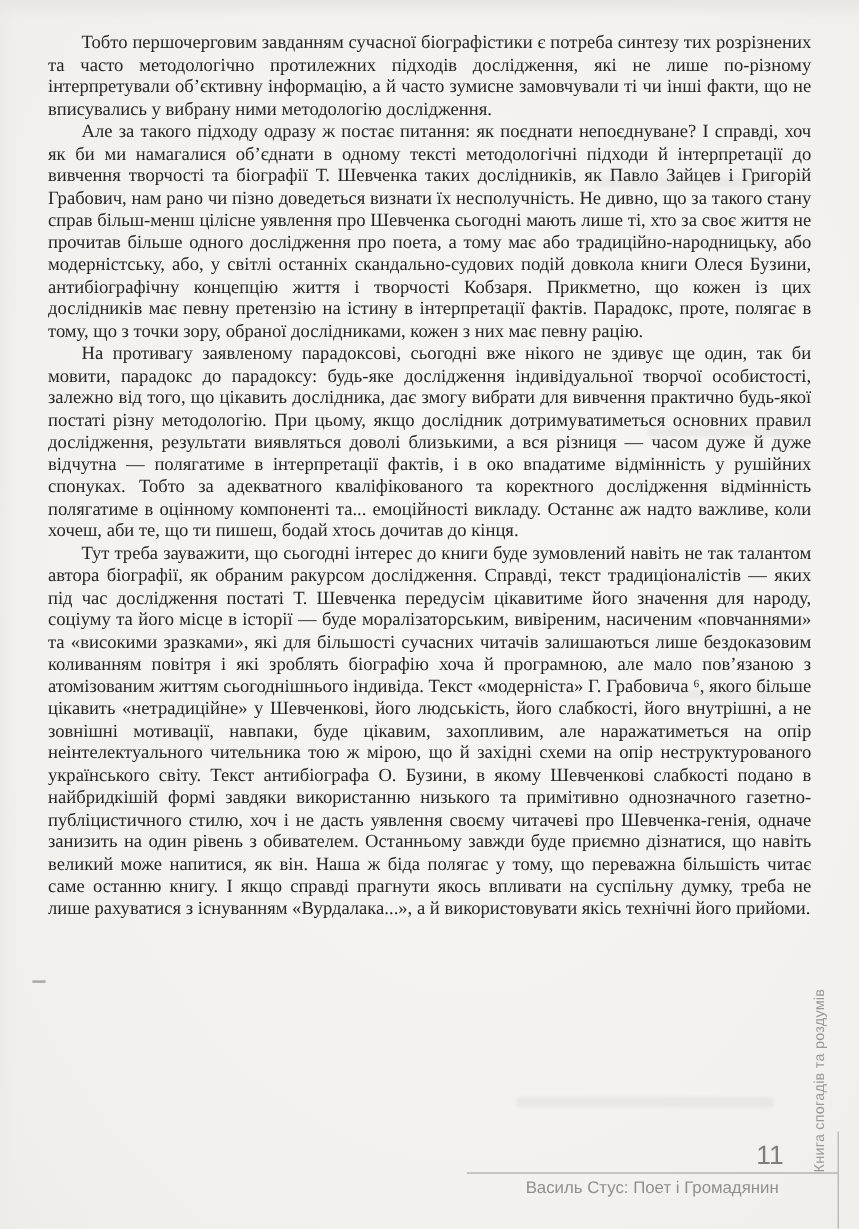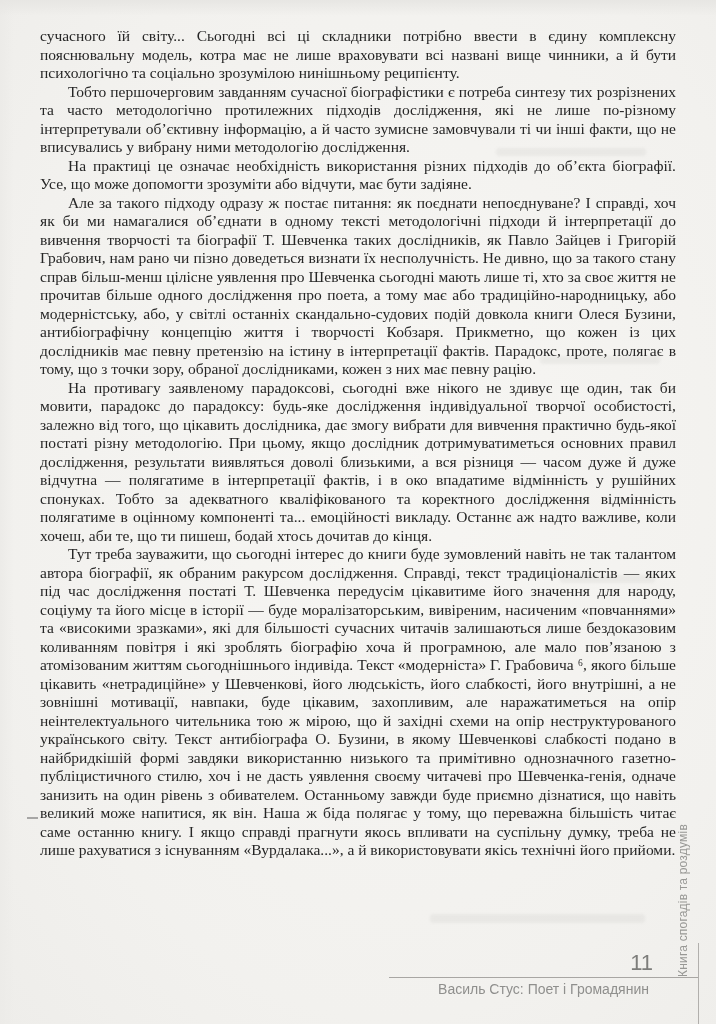--- a/index.html
+++ b/index.html
@@ -109,23 +109,21 @@
     color: #989895;
     white-space: nowrap;
   }
 </style>
 </head>
 <body>
 
 <div class="page">
 
   <div class="text-block">
-    <p>сучасного їй світу... Сьогодні всі ці складники потрібно ввести в єдину комплексну пояснювальну модель, котра має не лише враховувати всі названі вище чинники, а й бути психологічно та соціально зрозумілою нинішньому реципієнту.</p>
     <p class="indented">Тобто першочерговим завданням сучасної біографістики є потреба синтезу тих розрізнених та часто методологічно протилежних підходів дослідження, які не лише по-різному інтерпретували об’єктивну інформацію, а й часто зумисне замовчували ті чи інші факти, що не вписувались у вибрану ними методологію дослідження.</p>
-    <p class="indented">На практиці це означає необхідність використання різних підходів до об’єкта біографії. Усе, що може допомогти зрозуміти або відчути, має бути задіяне.</p>
     <p class="indented">Але за такого підходу одразу ж постає питання: як поєднати непоєднуване? І справді, хоч як би ми намагалися об’єднати в одному тексті методологічні підходи й інтерпретації до вивчення творчості та біографії Т. Шевченка таких дослідників, як Павло Зайцев і Григорій Грабович, нам рано чи пізно доведеться визнати їх несполучність. Не дивно, що за такого стану справ більш-менш цілісне уявлення про Шевченка сьогодні мають лише ті, хто за своє життя не прочитав більше одного дослідження про поета, а тому має або традиційно-народницьку, або модерністську, або, у світлі останніх скандально-судових подій довкола книги Олеся Бузини, антибіографічну концепцію життя і творчості Кобзаря. Прикметно, що кожен із цих дослідників має певну претензію на істину в інтерпретації фактів. Парадокс, проте, полягає в тому, що з точки зору, обраної дослідниками, кожен з них має певну рацію.</p>
     <p class="indented">На противагу заявленому парадоксові, сьогодні вже нікого не здивує ще один, так би мовити, парадокс до парадоксу: будь-яке дослідження індивідуальної творчої особистості, залежно від того, що цікавить дослідника, дає змогу вибрати для вивчення практично будь-якої постаті різну методологію. При цьому, якщо дослідник дотримуватиметься основних правил дослідження, результати виявляться доволі близькими, а вся різниця — часом дуже й дуже відчутна — полягатиме в інтерпретації фактів, і в око впадатиме відмінність у рушійних спонуках. Тобто за адекватного кваліфікованого та коректного дослідження відмінність полягатиме в оцінному компоненті та... емоційності викладу. Останнє аж надто важливе, коли хочеш, аби те, що ти пишеш, бодай хтось дочитав до кінця.</p>
     <p class="indented">Тут треба зауважити, що сьогодні інтерес до книги буде зумовлений навіть не так талантом автора біографії, як обраним ракурсом дослідження. Справді, текст традиціоналістів — яких під час дослідження постаті Т. Шевченка передусім цікавитиме його значення для народу, соціуму та його місце в історії — буде моралізаторським, вивіреним, насиченим «повчаннями» та «високими зразками», які для більшості сучасних читачів залишаються лише бездоказовим коливанням повітря і які зроблять біографію хоча й програмною, але мало пов’язаною з атомізованим життям сьогоднішнього індивіда. Текст «модерніста» Г. Грабовича ⁶, якого більше цікавить «нетрадиційне» у Шевченкові, його людськість, його слабкості, його внутрішні, а не зовнішні мотивації, навпаки, буде цікавим, захопливим, але наражатиметься на опір неінтелектуального чительника тою ж мірою, що й західні схеми на опір неструктурованого українського світу. Текст антибіографа О. Бузини, в якому Шевченкові слабкості подано в найбридкішій формі завдяки використанню низького та примітивно однозначного газетно-публіцистичного стилю, хоч і не дасть уявлення своєму читачеві про Шевченка-генія, одначе занизить на один рівень з обивателем. Останньому завжди буде приємно дізнатися, що навіть великий може напитися, як він. Наша ж біда полягає у тому, що переважна більшість читає саме останню книгу. І якщо справді прагнути якось впливати на суспільну думку, треба не лише рахуватися з існуванням «Вурдалака...», а й використовувати якісь технічні його прийоми.</p>
   </div>
 
   <div class="artifact-dash"></div>
   <div class="bleed b1"></div>
   <div class="bleed b2"></div>
   <div class="bleed b3"></div>
   <div class="bleed b4"></div>

